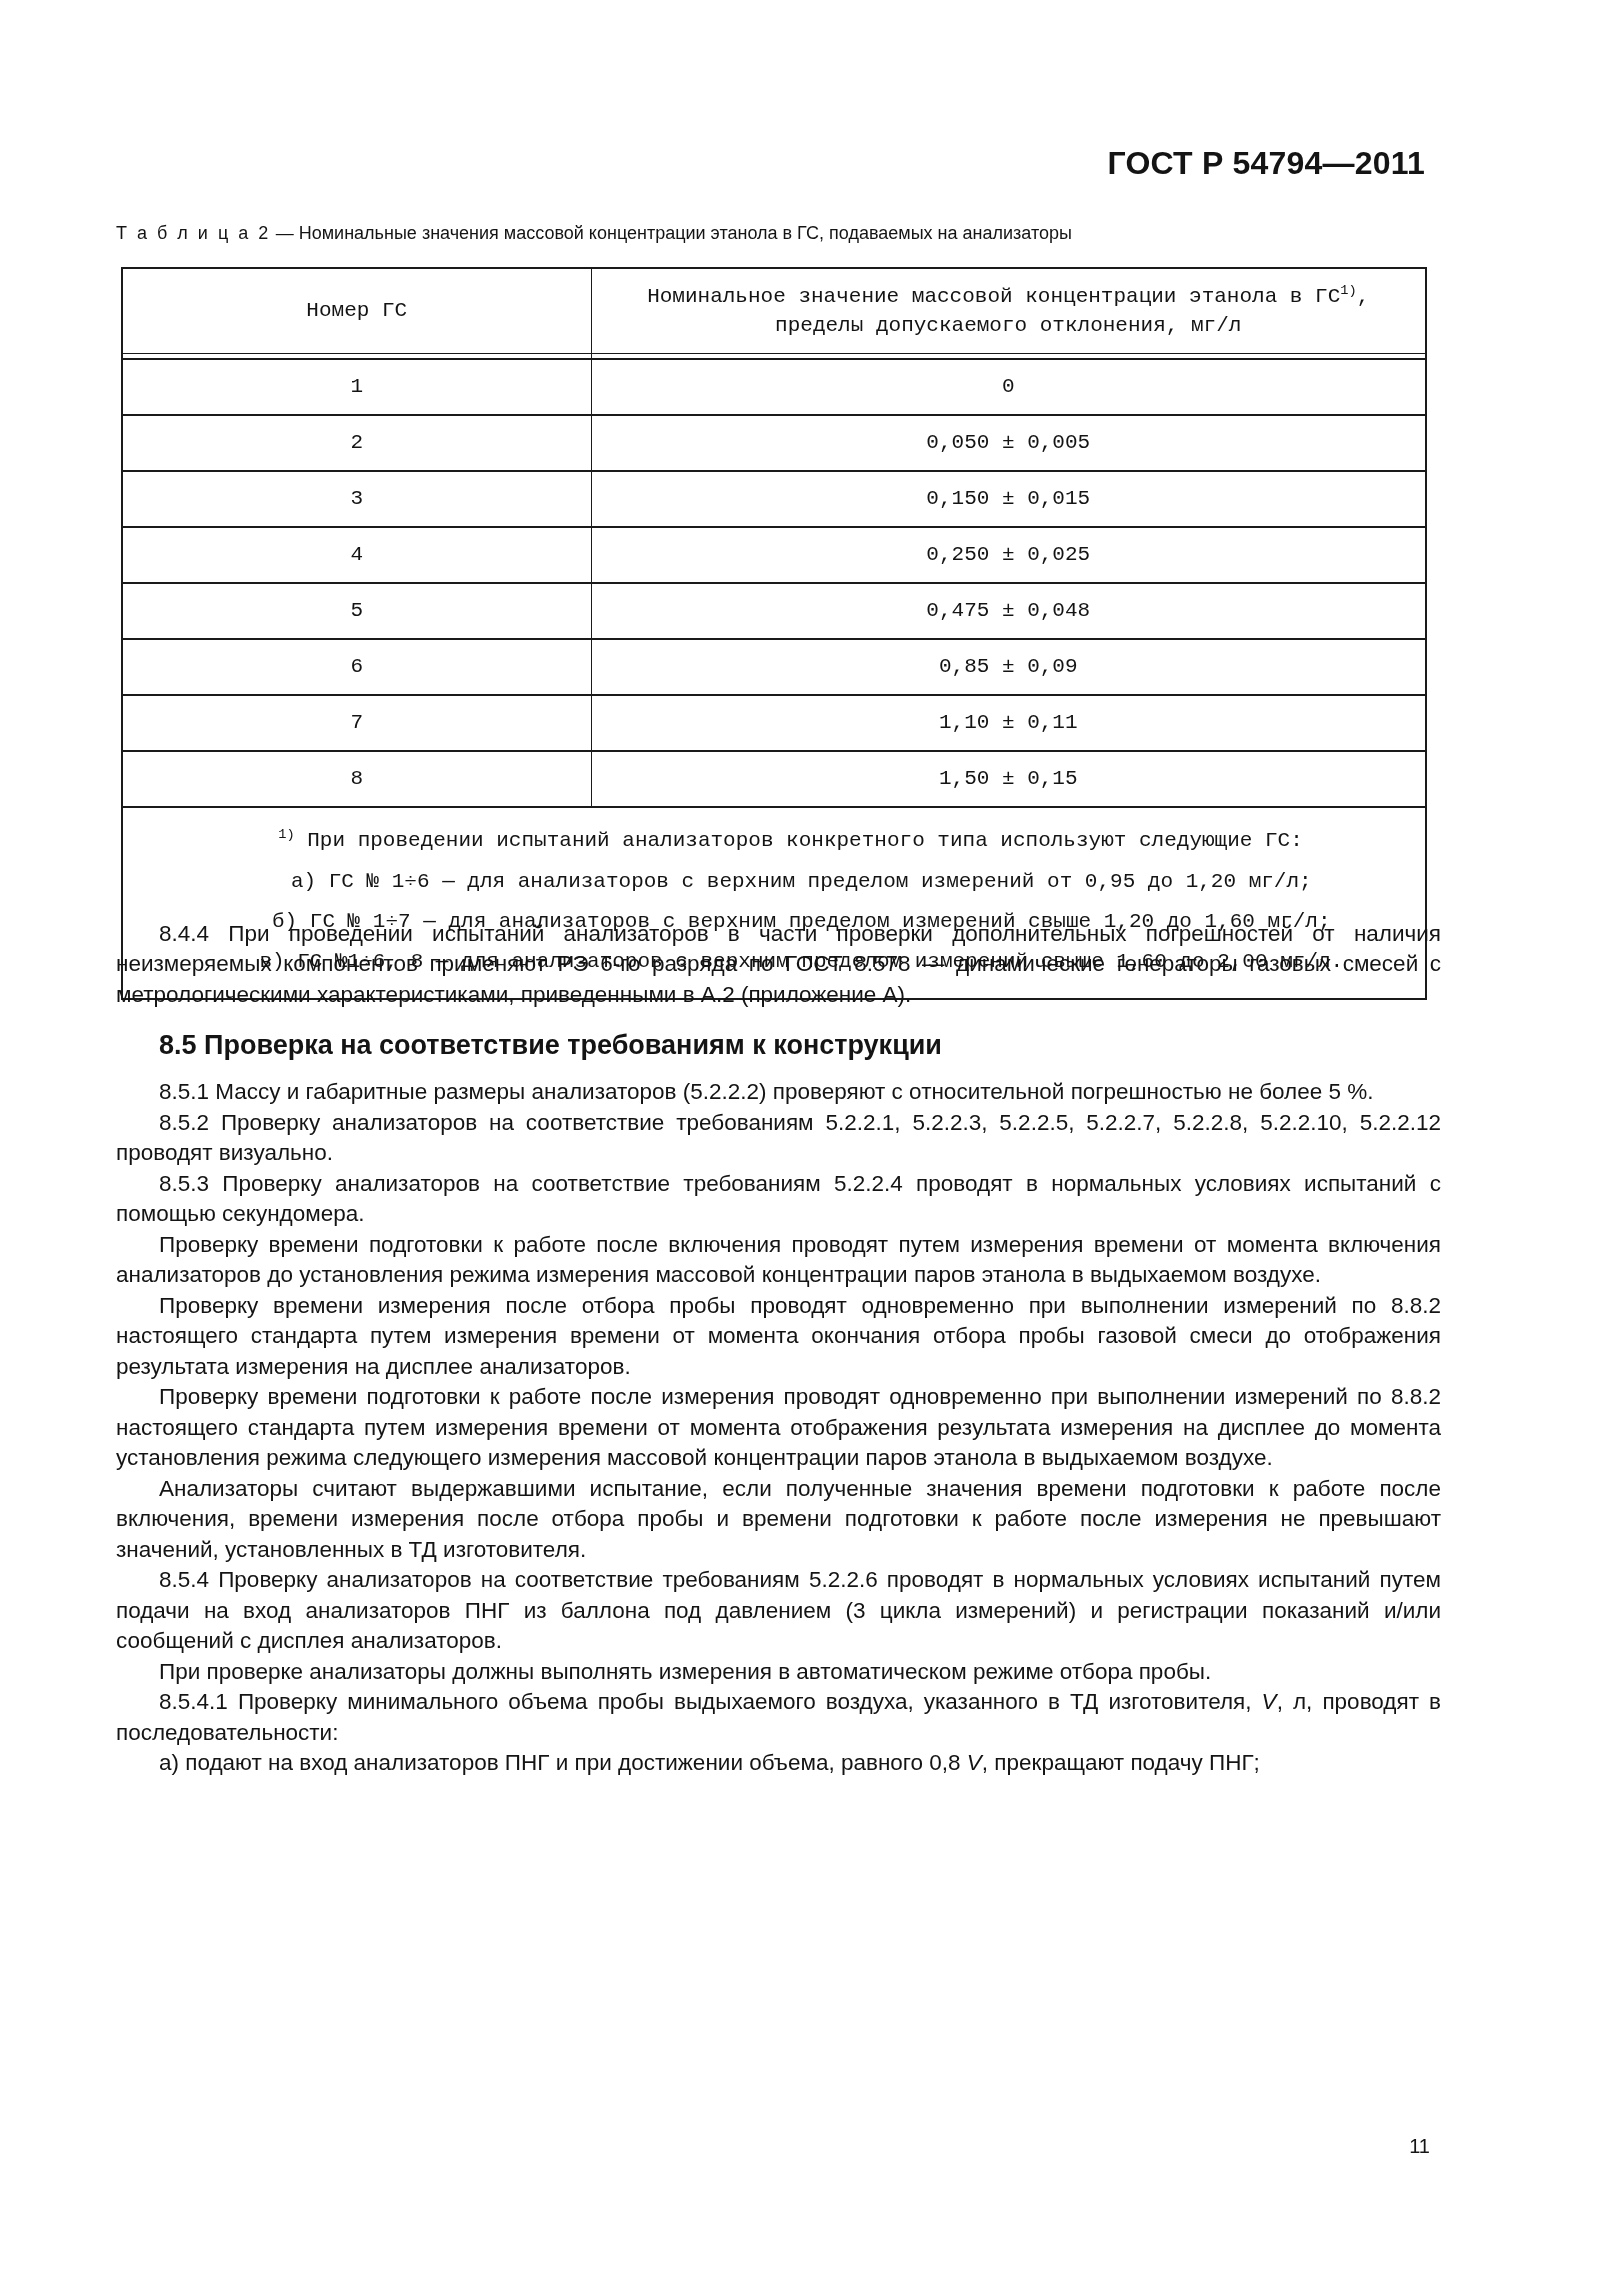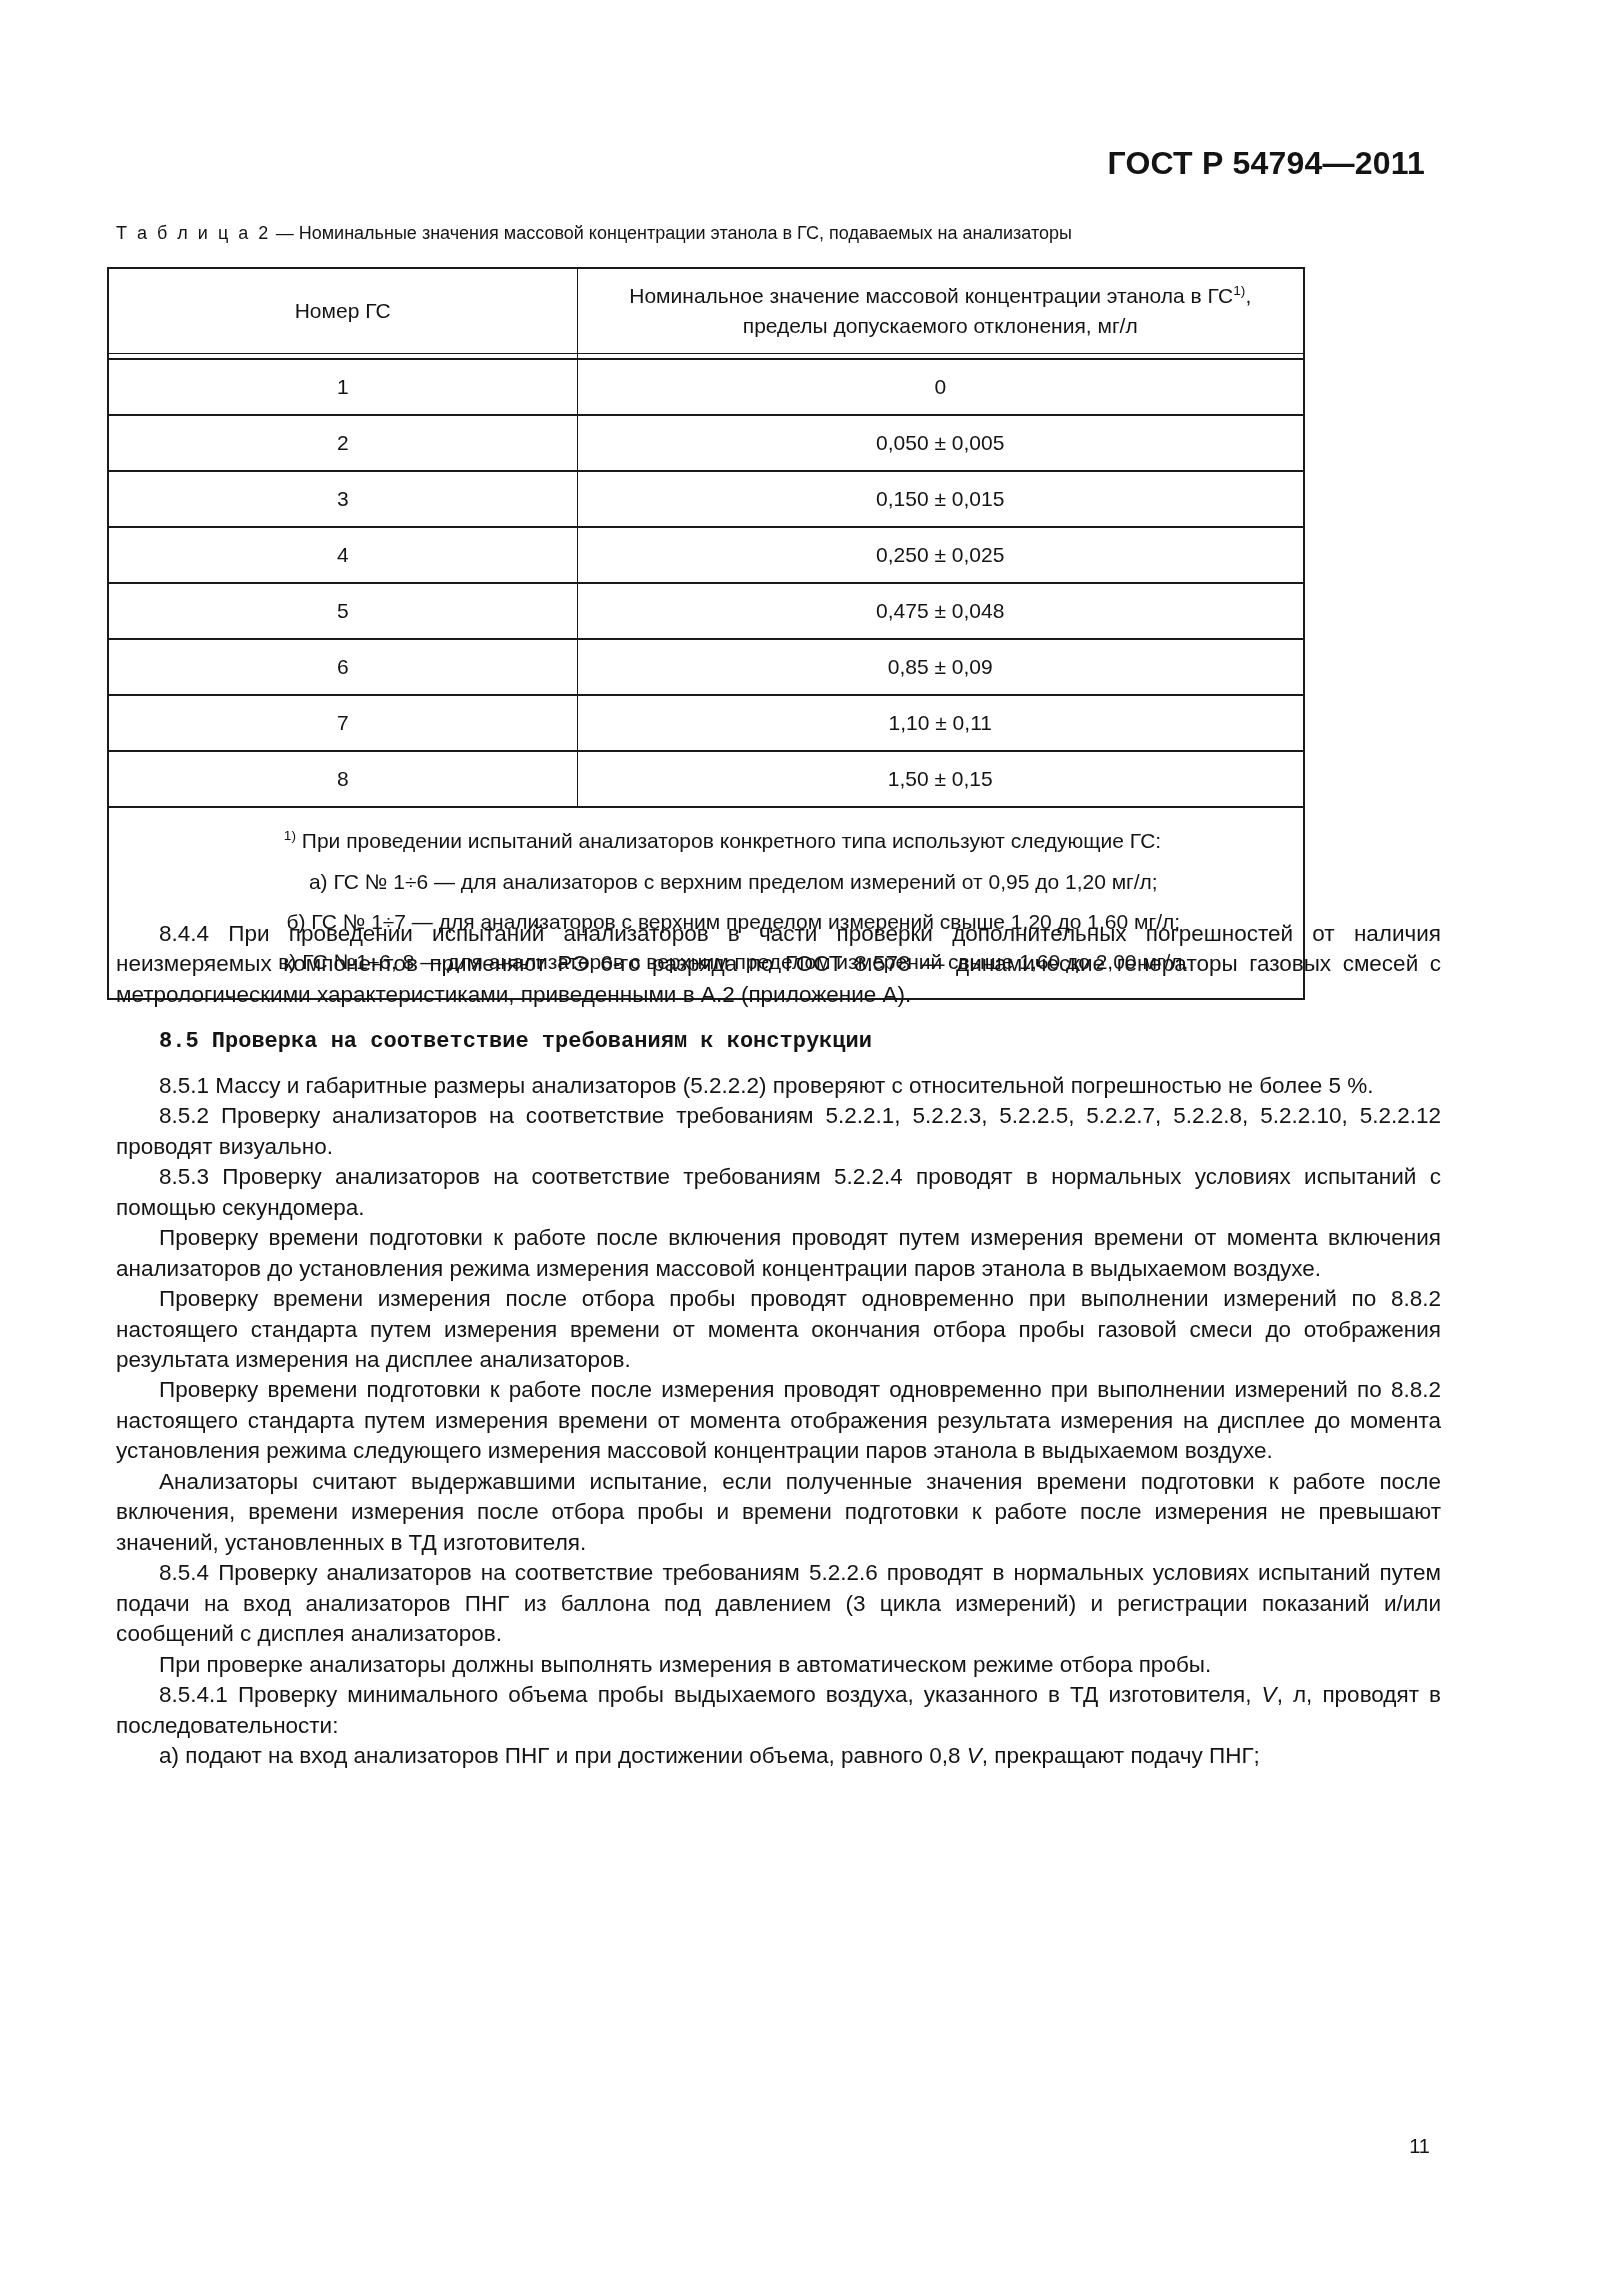--- a/index.html
+++ b/index.html
@@ -43,26 +43,27 @@
     font-size: 18px;
     white-space: nowrap;
   }
   .table-caption .tw {
     letter-spacing: 2.5px;
   }
 
   
   .data-table {
     position: absolute;
-    left: 107px;
+    left: 121px;
     top: 267px;
-    width: 1198px;
+    width: 1306px;
     border-collapse: collapse;
     table-layout: fixed;
     font-size: 21px;
+    font-family: Liberation Mono, monospace;
   }
   .data-table td, .data-table th {
     border: 1px solid #1a1a1a;
     font-weight: normal;
     text-align: center;
     vertical-align: middle;
     padding: 0;
   }
   .data-table .col-num { width: 469px; }
 
@@ -118,24 +119,23 @@
     font-size: 22.5px;
     line-height: 1.355;
     text-align: justify;
   }
   .body p {
     margin: 0;
     text-indent: 43px;
   }
   .body h3 {
     margin: 16.7px 0 13.7px 0;
-    font-size: 22px;
+    font-size: 27px;
     font-weight: bold;
     text-indent: 43px;
-    font-family: Liberation Mono, monospace;
   }
   .body p.tight { margin-top: 0; }
   .body .it { font-style: italic; }
 
   
   .page-number {
     position: absolute;
     right: 191px;
     top: 2135px;
     font-size: 20px;

